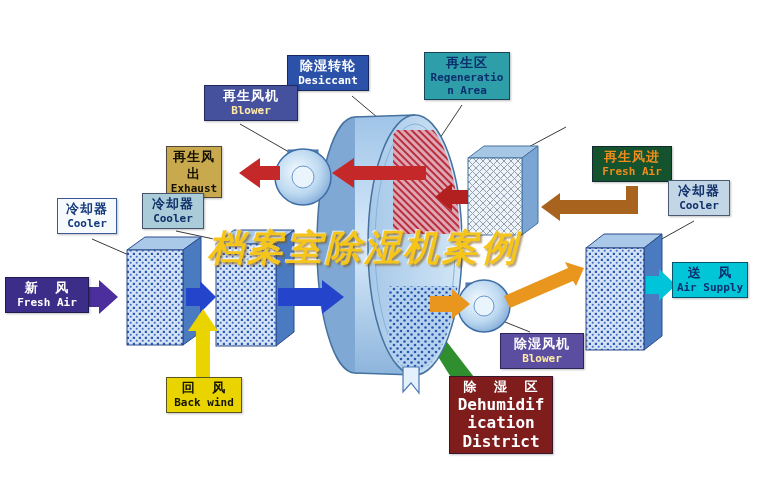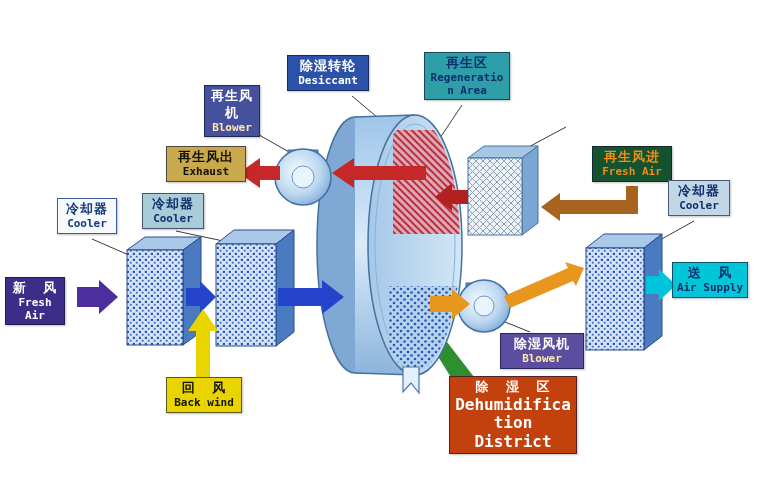--- a/index.html
+++ b/index.html
@@ -15,34 +15,34 @@
     box-shadow:1px 1px 2px rgba(0,0,0,.25);
   }
   .zh { font-size:13px; font-weight:bold; letter-spacing:1px;
         font-family:"Liberation Sans", sans-serif; }
   .en { font-size:11px; font-weight:bold; line-height:1.15;
         font-family:"DejaVu Sans Mono", monospace; overflow-wrap:anywhere; }
   .wide { word-spacing:12px; }
 
   #lbl-desiccant      { left:287px; top:55px;  width:82px;  background:#2b52a8; color:#ffffff; }
   #lbl-regen-area     { left:424px; top:52px;  width:86px;  background:#2e9fa8; color:#0c2f6e; }
-  #lbl-regen-blower   { left:204px; top:85px;  width:56px;  background:#46519e; color:#ffffff; }
+  #lbl-regen-blower   { left:204px; top:85px;  width:94px;  background:#46519e; color:#ffffff; }
   #lbl-regen-blower .en { color:#ffeaa6; }
   #lbl-regen-heater   { left:527px; top:88px;  width:88px;  background:#46519e; color:#ffffff; }
-  #lbl-exhaust        { left:166px; top:146px; width:80px;  background:#c9a94e; color:#141000; }
+  #lbl-exhaust        { left:166px; top:146px; width:56px;  background:#c9a94e; color:#141000; }
   #lbl-regen-fresh    { left:592px; top:146px; width:80px;  background:#14532d; color:#ef8c1a; }
   #lbl-cooler-l1      { left:57px;  top:198px; width:60px;  background:#f6fafc; color:#143a7c; border-color:#3a5a9a; }
   #lbl-cooler-l2      { left:142px; top:193px; width:62px;  background:#a9ccd8; color:#10306a; }
   #lbl-cooler-r       { left:668px; top:180px; width:62px;  background:#c2d6e6; color:#10306a; }
-  #lbl-fresh-air      { left:5px;   top:277px; width:60px;  background:#3c2d88; color:#ffffff; }
+  #lbl-fresh-air      { left:5px;   top:277px; width:84px;  background:#3c2d88; color:#ffffff; }
   #lbl-air-supply     { left:672px; top:262px; width:76px;  background:#00c6d8; color:#0a2f6e; }
   #lbl-back-wind      { left:166px; top:377px; width:76px;  background:#e9d400; color:#141400; }
   #lbl-dehum-blower   { left:500px; top:333px; width:84px;  background:#5b4ea0; color:#ffffff; }
   #lbl-dehum-blower .en { color:#ffeaa6; }
-  #lbl-dehum-district { left:449px; top:376px; width:128px; background:#c2410c; color:#ffffff; }
+  #lbl-dehum-district { left:449px; top:376px; width:104px; background:#7f1d1d; color:#ffffff; }
   #lbl-dehum-district .en { font-size:16px; }
 
   #title {
     position:absolute; left:208px; top:224px; z-index:3; white-space:nowrap;
     font-family:"DejaVu Serif", serif; font-style:italic; font-weight:bold;
     font-size:36px; letter-spacing:3px; color:#f6c51a;
     text-shadow:2px 2px 2px rgba(120,75,0,.55), -1px -1px 0 rgba(255,255,255,.7);
   }
 </style>
 </head>
@@ -224,14 +224,15 @@
     <div class="zh">除湿风机</div>
     <div class="en">Blower</div>
   </div>
 
   <div class="lbl" id="lbl-dehum-district">
     <div class="zh wide">除 湿 区</div>
     <div class="en">Dehumidification</div>
     <div class="en">District</div>
   </div>
 
+  <div id="title">档案室除湿机案例</div>
 
 </div>
 
 </body></html>

